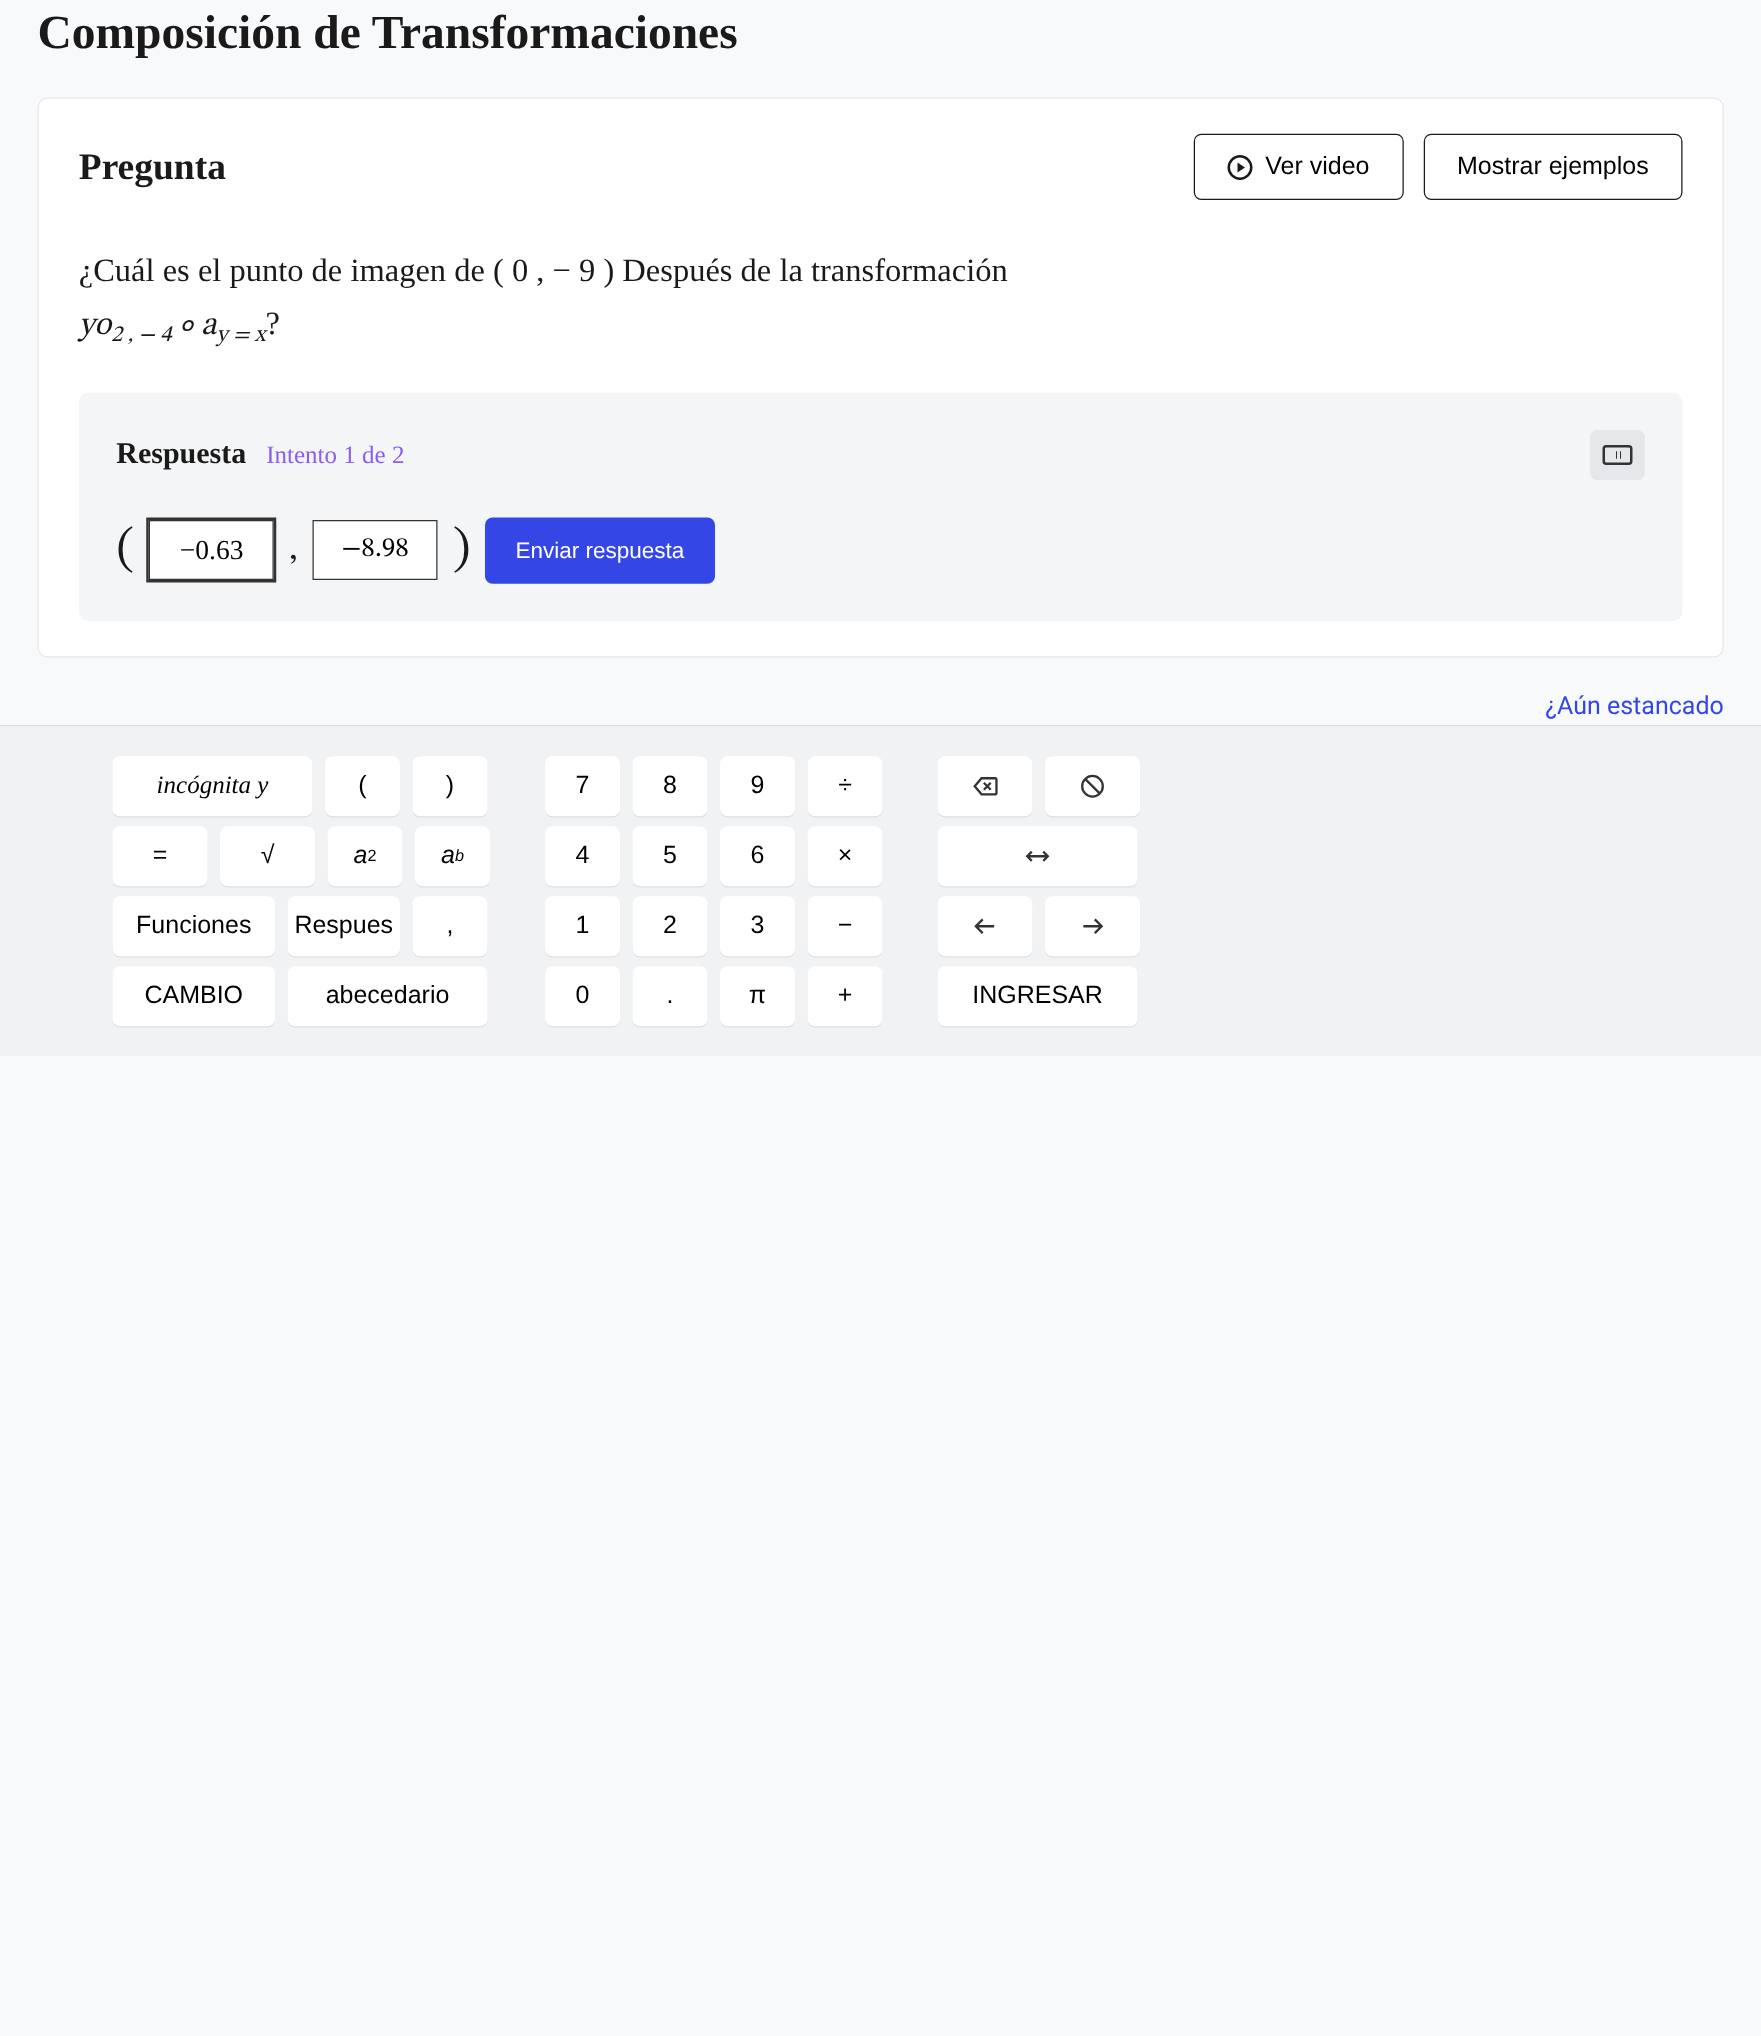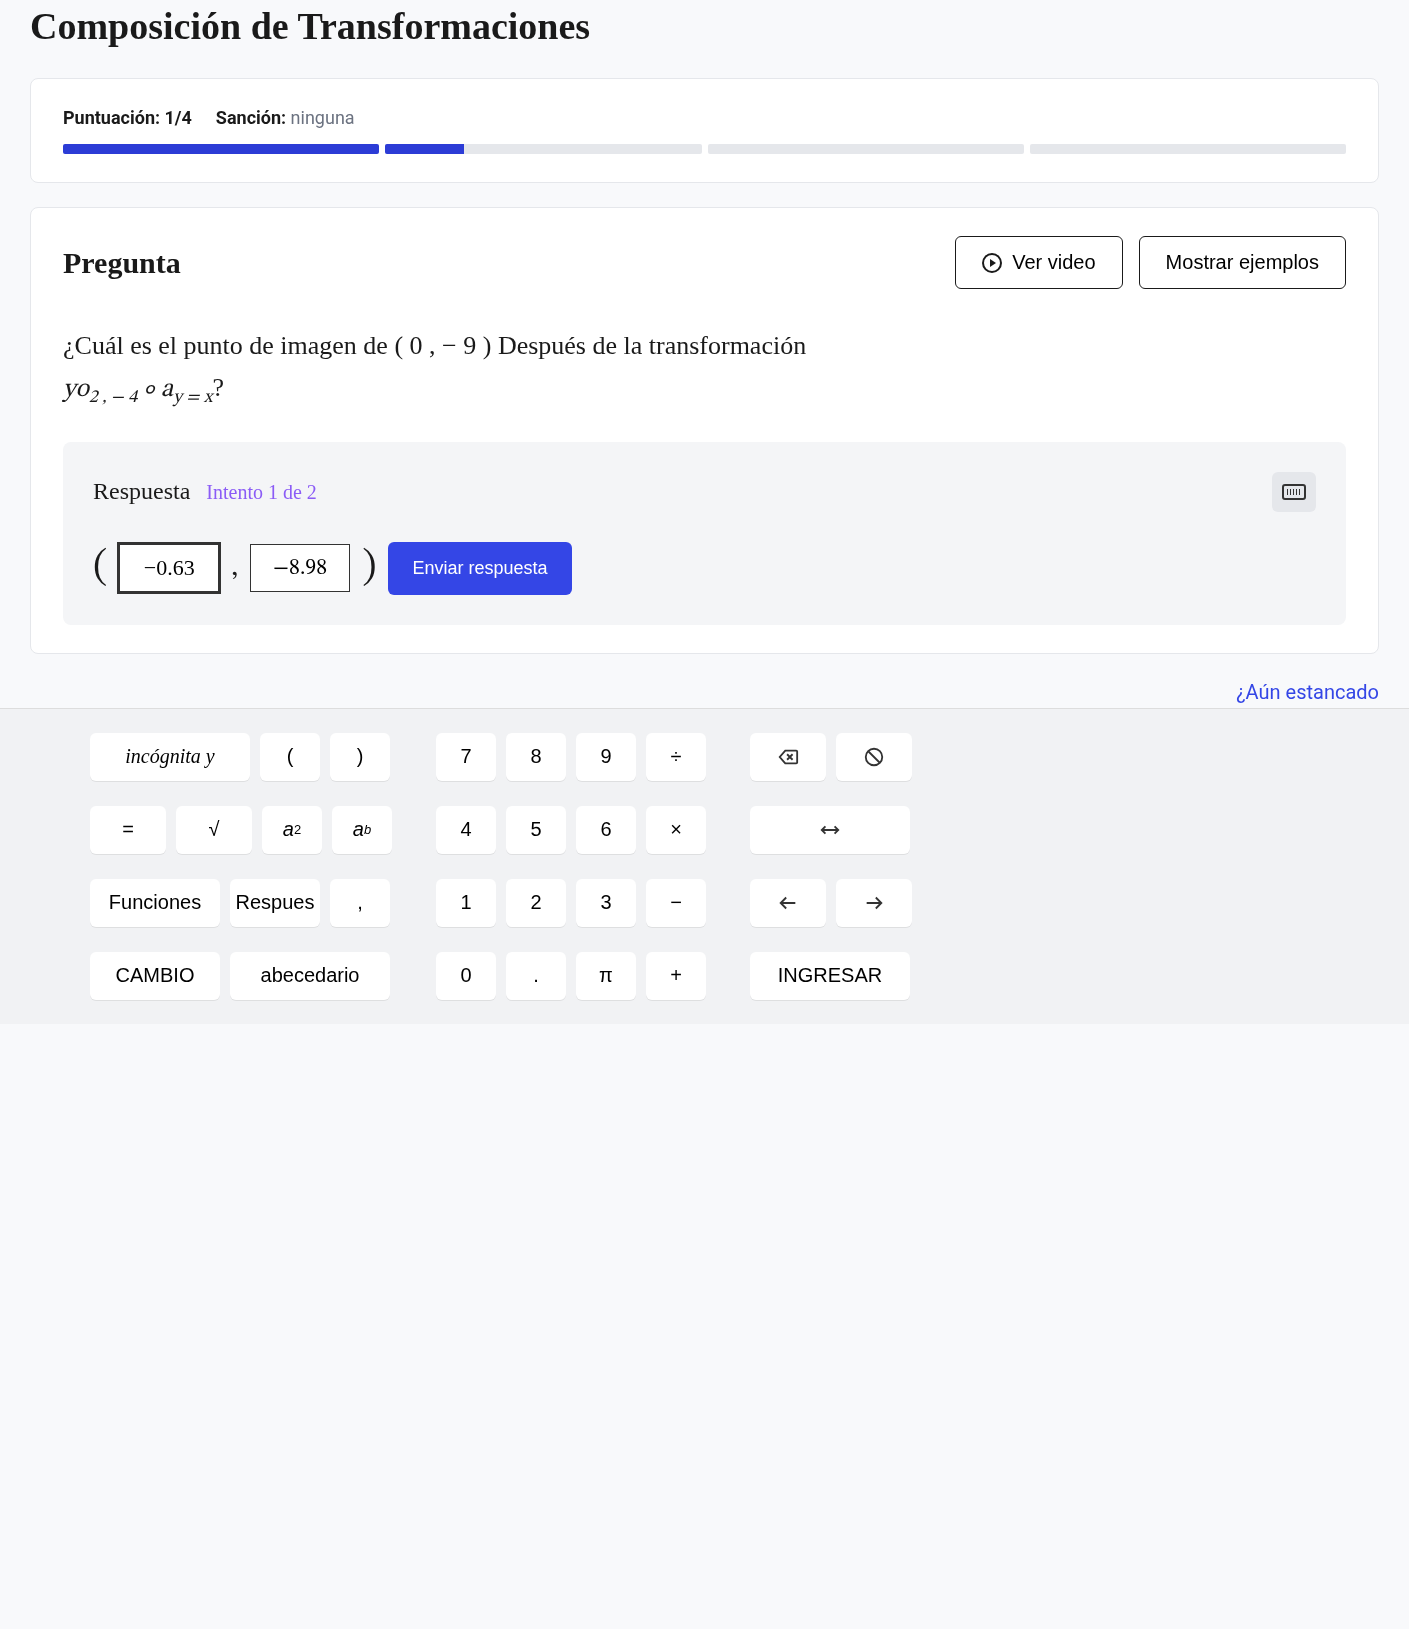--- a/index.html
+++ b/index.html
@@ -18,73 +18,53 @@
     .q-title { font-family: Georgia, "Times New Roman", serif; font-size: 30px; font-weight: 700; }
     .q-actions { display: flex; gap: 16px; }
     .btn-outline { background: #fff; border: 1.5px solid #1a1a1a; border-radius: 6px; padding: 14px 26px; font-size: 20px; display: flex; align-items: center; gap: 10px; cursor: pointer; text-align: right; }
     .play-icon { width: 20px; height: 20px; border: 2px solid #1a1a1a; border-radius: 50%; display: inline-flex; align-items: center; justify-content: center; }
     .play-tri { width: 0; height: 0; border-left: 6px solid #1a1a1a; border-top: 4px solid transparent; border-bottom: 4px solid transparent; margin-left: 2px; }
     .question-text { font-family: Georgia, "Times New Roman", serif; font-size: 26px; line-height: 1.6; margin-bottom: 30px; }
     .math-ital { font-style: italic; font-family: "STIX Two Math", Georgia, serif; }
     .sub { font-size: 0.7em; vertical-align: sub; }
     .answer-area { background: #f4f5f7; border-radius: 8px; padding: 30px; }
     .answer-header { display: flex; justify-content: space-between; align-items: center; margin-bottom: 30px; }
-    .answer-title { font-family: Georgia, "Times New Roman", serif; font-size: 24px; font-weight: 400; }
+    .answer-title { font-family: Georgia, "Times New Roman", serif; font-size: 24px; font-weight: 700; }
     .attempt { color: #8b5cf6; font-family: Georgia, serif; font-size: 20px; margin-left: 12px; }
     .kbd-toggle { width: 44px; height: 40px; background: #e5e7eb; border-radius: 6px; display: flex; align-items: center; justify-content: center; cursor: pointer; }
     .kbd-icon { width: 24px; height: 16px; border: 2px solid #333; border-radius: 3px; position: relative; }
     .kbd-icon::after { content: ""; position: absolute; left: 3px; right: 3px; top: 3px; bottom: 3px; background: repeating-linear-gradient(90deg, #333 0 0.5px, transparent 0.5px 3px); }
     .answer-row { display: flex; align-items: center; gap: 12px; font-family: "STIX Two Math", Georgia, serif; font-size: 28px; }
     .paren { font-size: 40px; }
     .ans-input { border: 1.5px solid #333; width: 100px; height: 48px; text-align: center; font-size: 22px; font-family: inherit; }
     .ans-input.active { outline: 2px solid #333; font-family: Liberation Serif, serif; }
     .comma { font-size: 28px; }
     .btn-submit { background: #3446e6; color: #fff; border: none; border-radius: 6px; padding: 16px 24px; font-size: 18px; cursor: pointer; }
     .stuck { text-align: right; margin-top: 26px; }
     .stuck a { color: #3446e6; font-size: 20px; text-decoration: none; }
     .keyboard { background: #f1f2f4; border-top: 1px solid #ddd; padding: 24px 90px; position: relative; }
     .kbd-grid { display: flex; gap: 44px; }
-    .kbd-col { display: flex; flex-direction: column; gap: 25px; }
+    .kbd-col { display: flex; flex-direction: column; gap: 8px; }
     .kbd-row { display: flex; gap: 10px; }
     .key { background: #fff; border: none; border-radius: 6px; height: 48px; display: flex; align-items: center; justify-content: center; font-size: 20px; cursor: pointer; box-shadow: 0 1px 0 rgba(0,0,0,0.08); }
     .key.w60 { width: 60px; }
     .key.w76 { width: 76px; }
     .key.w90 { width: 90px; }
     .key.w130 { width: 130px; }
     .key.w160 { width: 160px; }
     .key.ital { font-style: italic; font-family: Georgia, serif; }
     .key svg { width: 22px; height: 22px; }
     .sup { font-size: 0.65em; vertical-align: super; }
   </style>
 </head>
 <body>
 
 <div class="container">
   <h1>Composición de Transformaciones</h1>
 
-  <div class="card">
-    <div class="score-row">
-      <span><span class="score-label">Puntuación:</span> <span class="score-val">1/4</span></span>
-      <span><span class="score-label">Sanción:</span> <span class="penalty-val">ninguna</span></span>
-    </div>
-    <div class="progress" id="progress">
-        <div class="progress-seg">
-          <div class="progress-fill" style="width: 100%;"></div>
-        </div>
-        <div class="progress-seg">
-          <div class="progress-fill" style="width: 25%;"></div>
-        </div>
-        <div class="progress-seg">
-          <div class="progress-fill" style="width: 0%;"></div>
-        </div>
-        <div class="progress-seg">
-          <div class="progress-fill" style="width: 0%;"></div>
-        </div>
-      </div>
-  </div>
 
   <div class="card">
     <div class="q-header">
       <div class="q-title">Pregunta</div>
       <div class="q-actions">
         <button class="btn-outline">
           <span class="play-icon">
               <span class="play-tri"></span>
             </span>
           <span>Ver video</span>

